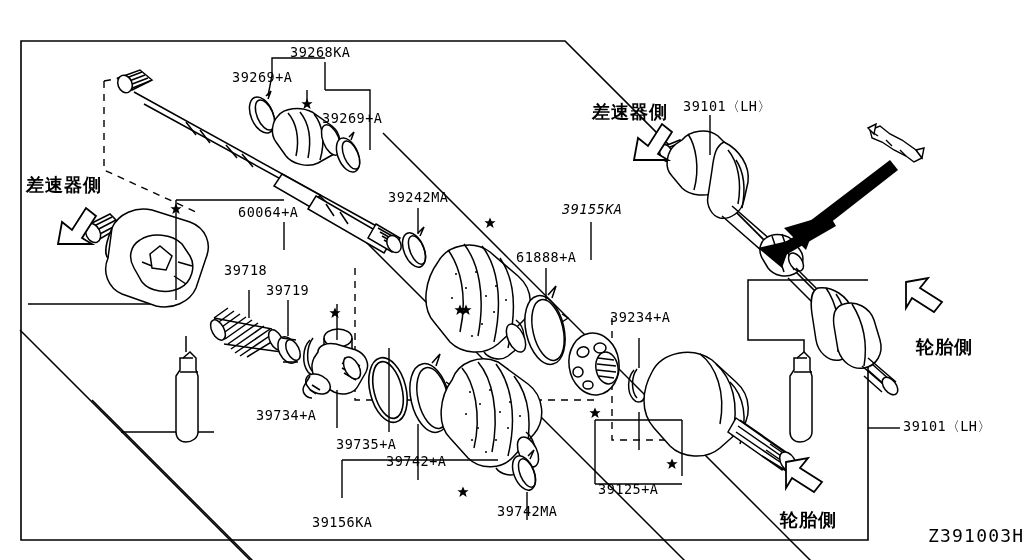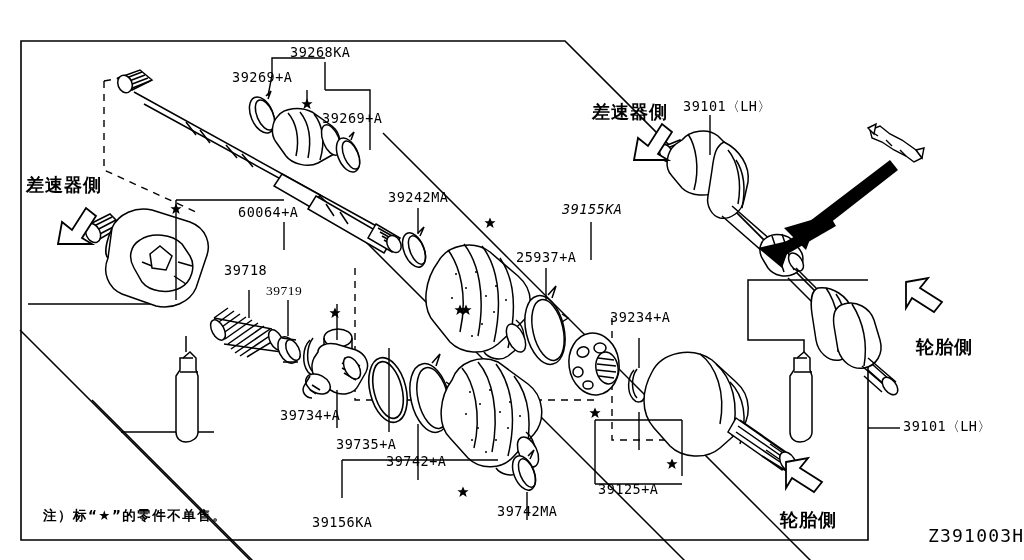--- a/index.html
+++ b/index.html
@@ -438,31 +438,31 @@
 <div class="lbl" style="left:290px;top:46px;">39268KA</div>
 
 <div class="lbl" style="left:232px;top:71px;">39269+A</div>
 
 <div class="lbl" style="left:322px;top:112px;">39269+A</div>
 
 <div class="lbl" style="left:238px;top:206px;">60064+A</div>
 
 <div class="lbl" style="left:388px;top:191px;">39242MA</div>
 
-<div class="lbl" style="left:516px;top:251px;">25937+A</div>
+<div class="lbl" style="left:516px;top:251px;">61888+A</div>
 
 <div class="lbl" style="left:562px;top:203px;font-style:italic;">39155KA</div>
 
 <div class="lbl" style="left:610px;top:311px;">39234+A</div>
 
 <div class="lbl" style="left:224px;top:264px;">39718</div>
 
-<div class="lbl" style="left:266px;top:284px;font-family:Liberation Serif, serif;">39719</div>
-
-<div class="lbl" style="left:256px;top:409px;margin-left:24px;">39734+A</div>
+<div class="lbl" style="left:266px;top:284px;">39719</div>
+
+<div class="lbl" style="left:256px;top:409px;">39734+A</div>
 
 <div class="lbl" style="left:336px;top:438px;">39735+A</div>
 
 <div class="lbl" style="left:386px;top:455px;">39742+A</div>
 
 <div class="lbl" style="left:497px;top:505px;">39742MA</div>
 
 <div class="lbl" style="left:312px;top:516px;">39156KA</div>
 
 <div class="lbl" style="left:598px;top:483px;">39125+A</div>
@@ -472,17 +472,16 @@
 <div class="lbl" style="left:903px;top:420px;">39101〈LH〉</div>
 
 <div class="lbl cjk" style="left:26px;top:176px;">差速器側</div>
 
 <div class="lbl cjk" style="left:592px;top:103px;">差速器側</div>
 
 <div class="lbl cjk" style="left:916px;top:338px;">轮胎側</div>
 
 <div class="lbl cjk" style="left:780px;top:511px;">轮胎側</div>
 
-<div class="lbl note" style="left:43px;top:509px;">注）标“★”的零件不单售。</div>
 
 <div class="lbl code" style="left:928px;top:527px;">Z391003H</div>
 
 </div>
 
 </body></html>

